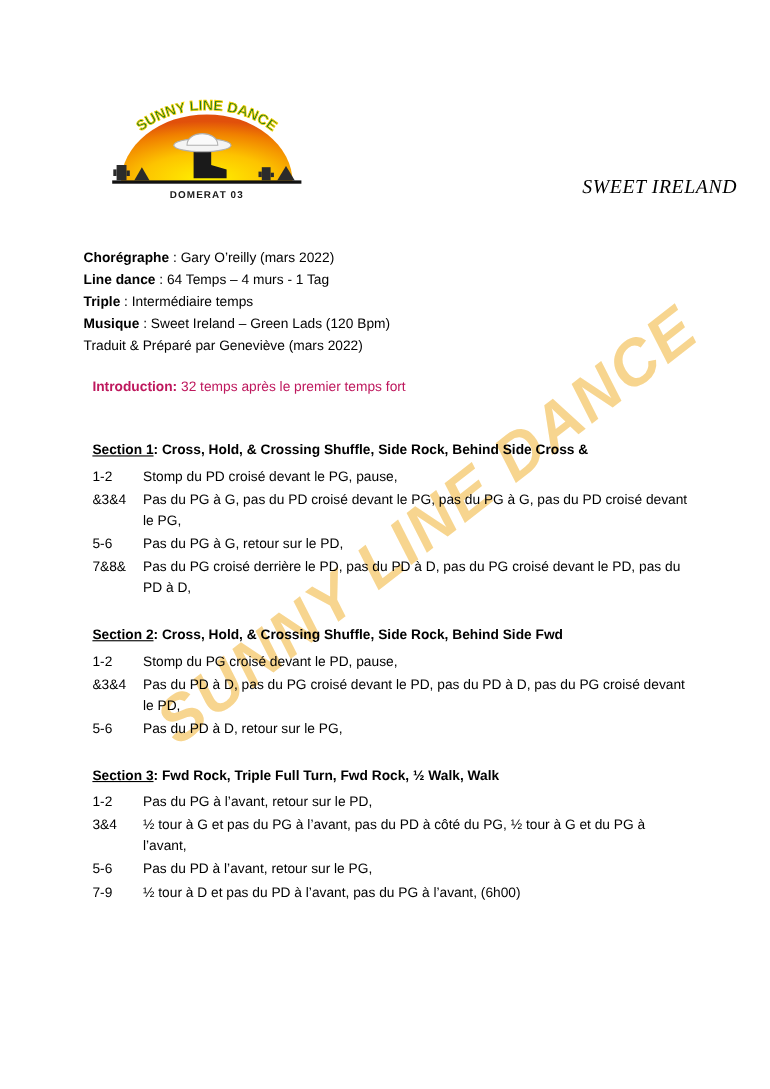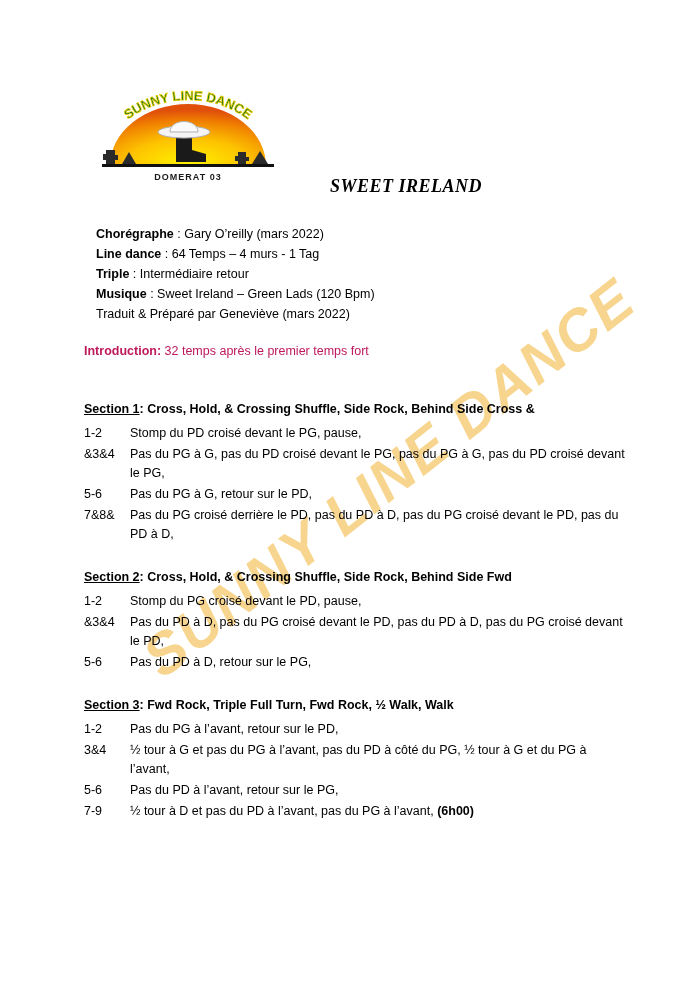--- a/index.html
+++ b/index.html
@@ -57,35 +57,35 @@
     top: 88px;
     width: 200px;
     height: 100px;
     z-index: 2;
   }
 
   
   .doc-title {
     position: absolute;
     left: 330px;
-    top: 176px;
+    top: 159px;
     width: 340px;
-    text-align: left;
+    text-align: right;
     font-family: "Liberation Serif", serif;
-    font-weight: bold;
+    font-weight: normal;
     font-style: italic;
     font-size: 18px;
     letter-spacing: 0.5px;
     z-index: 6;
   }
 
   
   .meta {
     position: absolute;
-    left: 96px;
+    left: 76px;
     top: 224px;
     width: 540px;
     font-size: 12.5px;
     line-height: 20px;
     z-index: 6;
   }
   .meta div { white-space: nowrap; }
   .meta b { font-weight: bold; }
 
   .intro {
@@ -122,21 +122,21 @@
     margin-bottom: 2px;
   }
   .step-count {
     width: 46px;
     flex: 0 0 46px;
     white-space: nowrap;
   }
   .step-text {
     flex: 1 1 auto;
   }
-  .step-text b { font-weight: bold; }
+  .step-text b { font-weight: normal; }
 </style>
 </head>
 <body>
 
 <div class="page">
 
   <div class="logo">
     <svg width="200" height="100" viewBox="0 0 200 100" xmlns="http://www.w3.org/2000/svg">
       <defs>
         <radialGradient id="sunGrad" cx="50%" cy="95%" r="85%">
@@ -175,21 +175,21 @@
 
       <text x="100" y="92" text-anchor="middle" font-family="Liberation Sans, sans-serif" font-size="9" font-weight="bold" fill="#1a1a1a" letter-spacing="1">DOMERAT 03</text>
     </svg>
   </div>
 
   <div class="doc-title">SWEET IRELAND</div>
 
   <div class="meta">
     <div><b>Chorégraphe</b><span> : Gary O’reilly (mars 2022)</span></div>
     <div><b>Line dance</b><span> : 64 Temps – 4 murs - 1 Tag</span></div>
-    <div><b>Triple</b><span> : Intermédiaire retour</span></div>
+    <div><b>Triple</b><span> : Intermédiaire temps</span></div>
     <div><b>Musique</b><span> : Sweet Ireland – Green Lads (120 Bpm)</span></div>
     <div>Traduit &amp; Préparé par Geneviève (mars 2022)</div>
   </div>
 
   <div class="intro">
     <b>Introduction:</b><span> 32 temps après le premier temps fort</span>
   </div>
 
   <div class="sections" id="sections-root">
       <div class="section">

